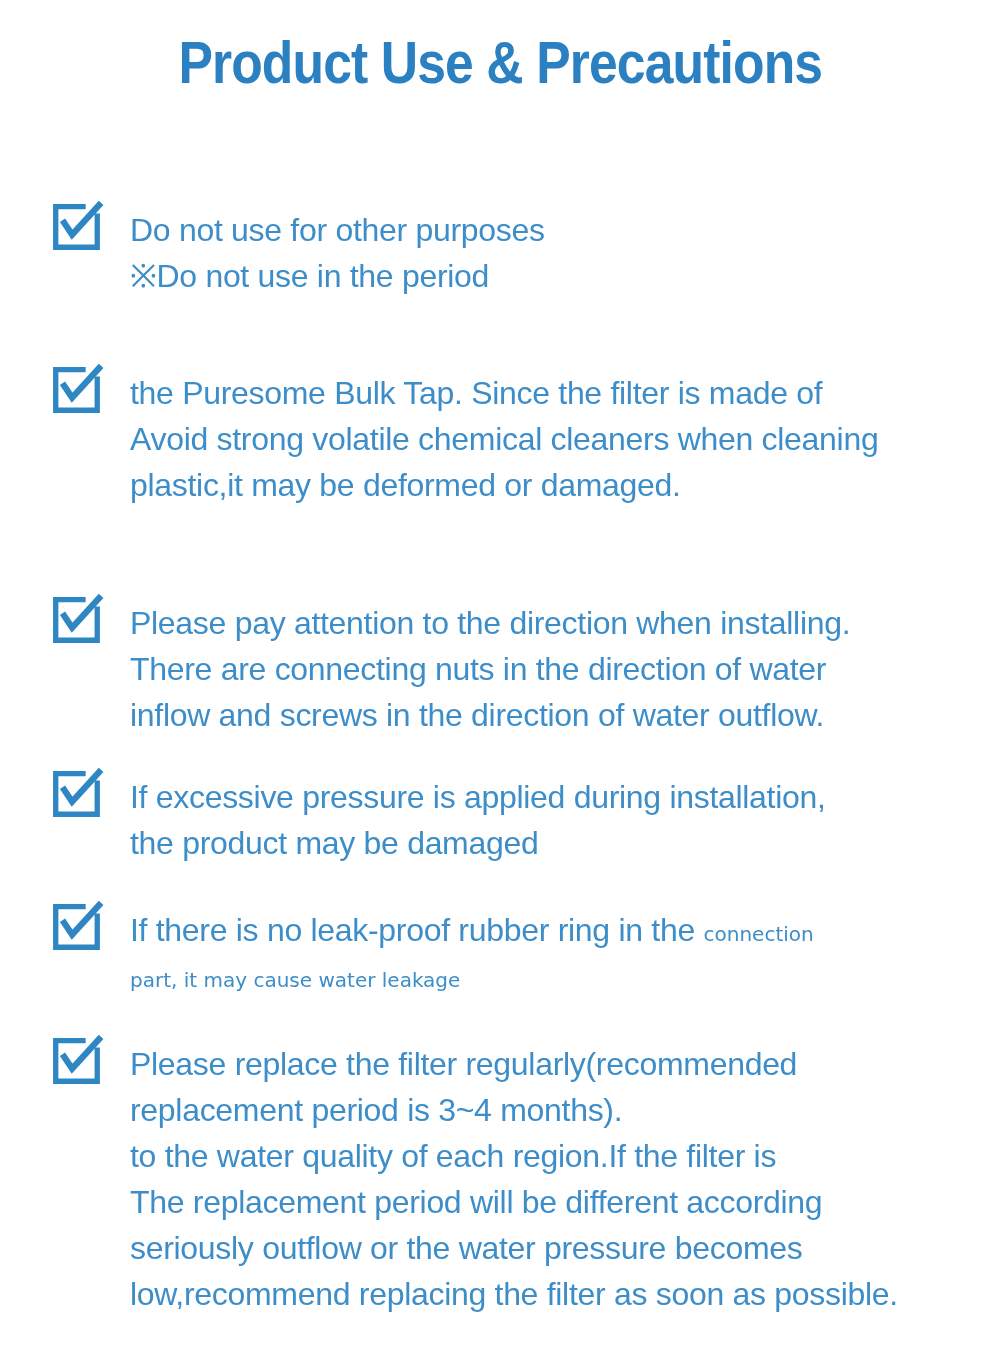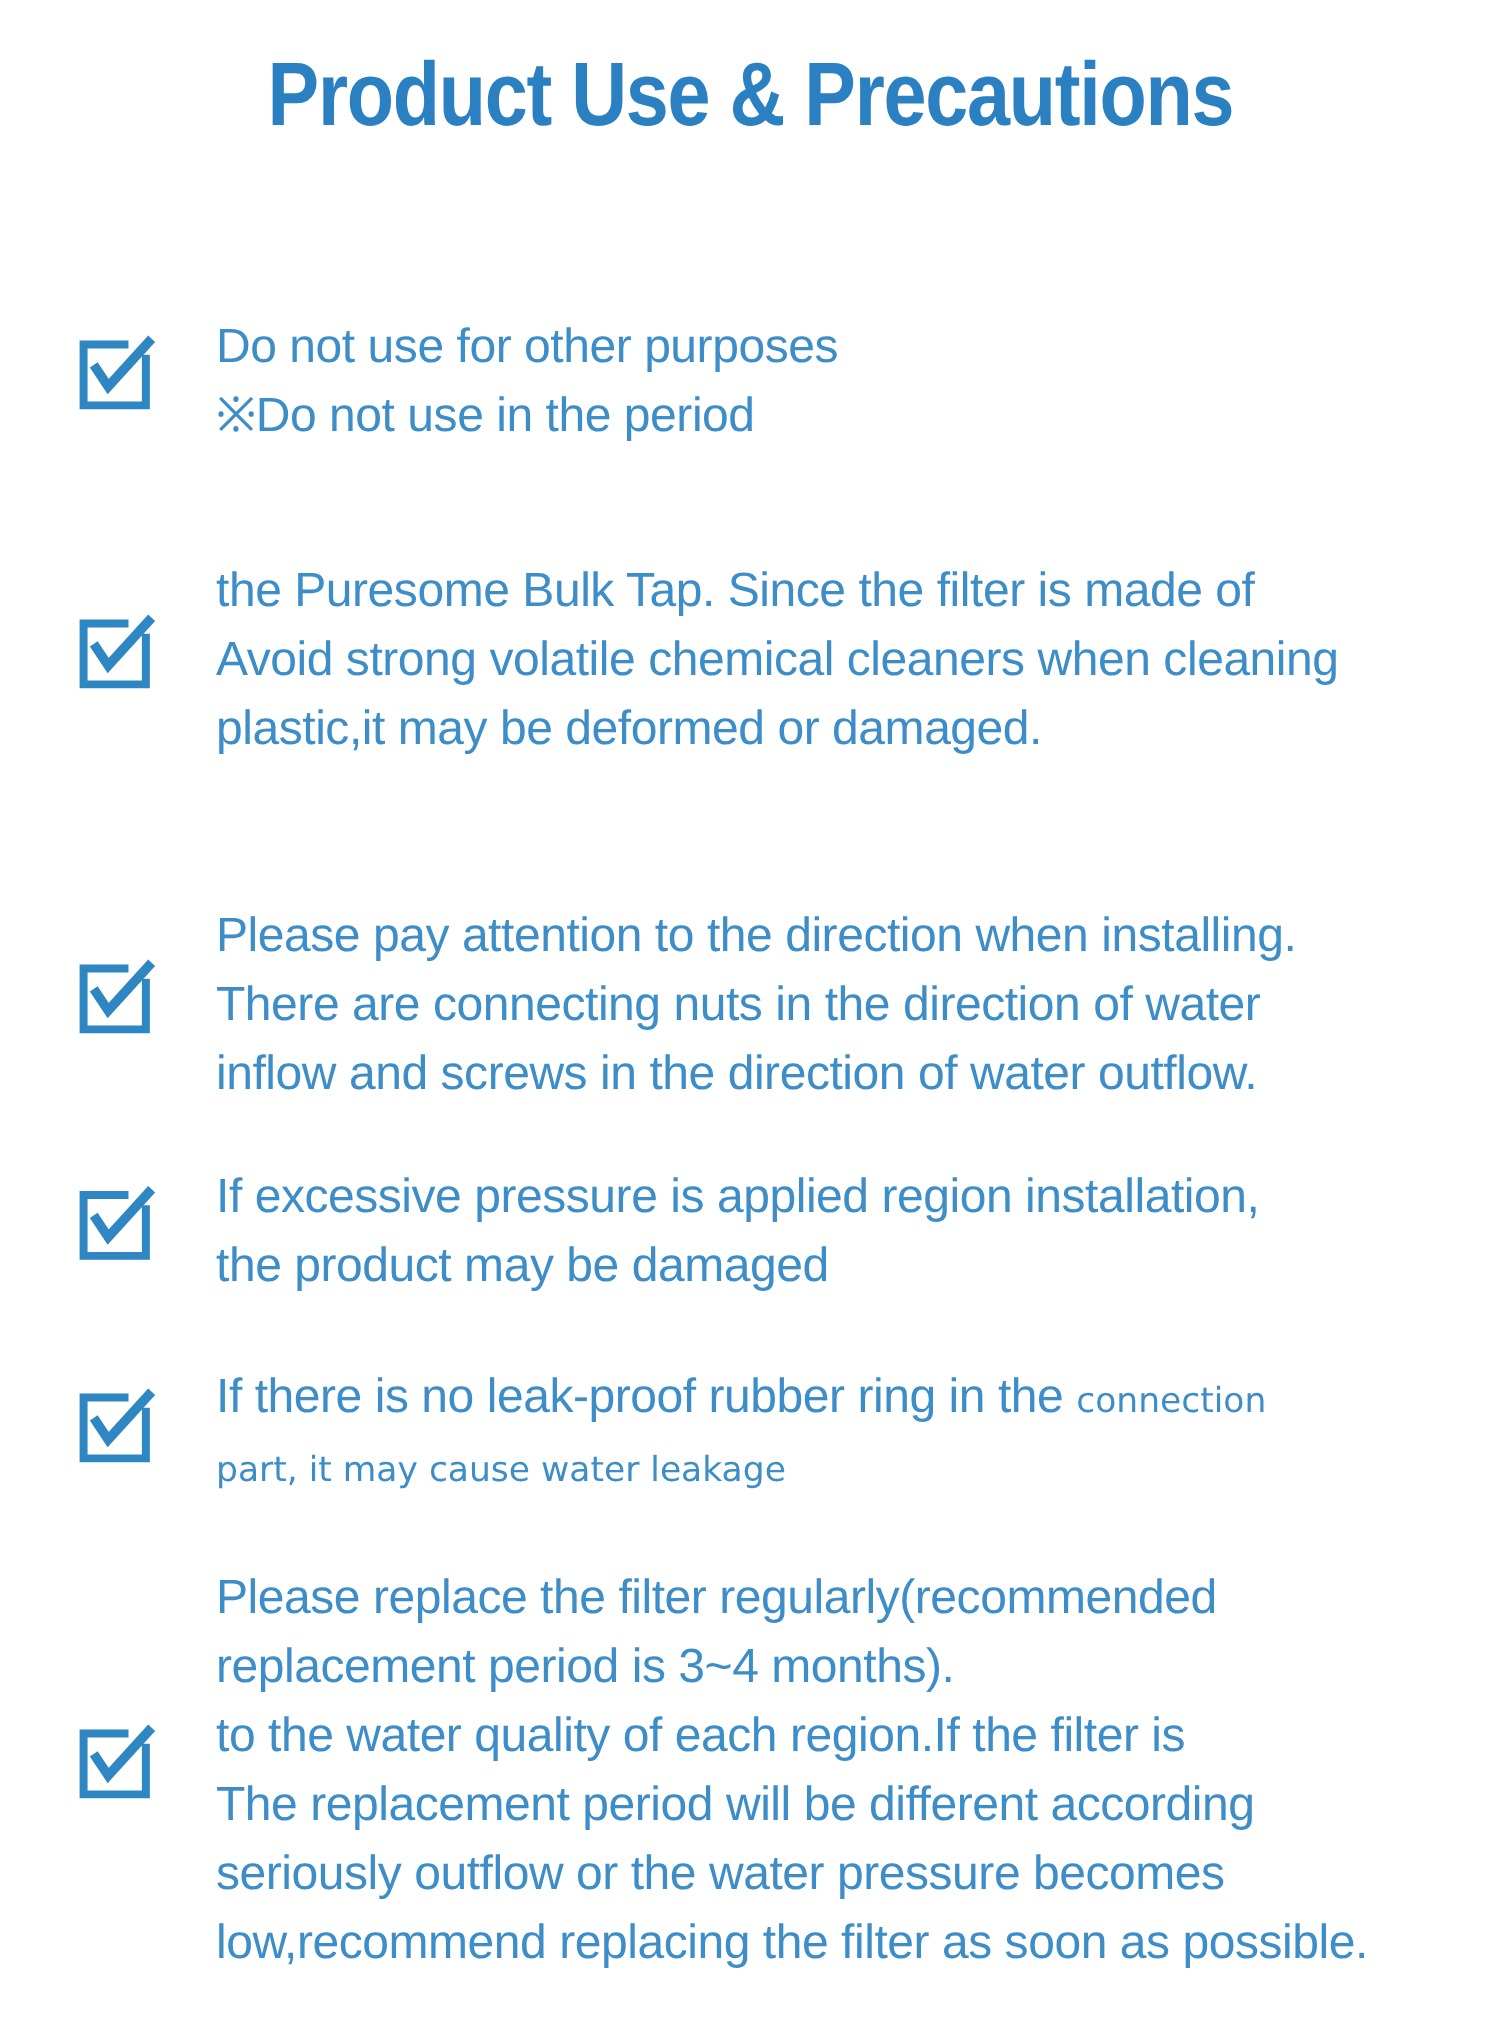--- a/index.html
+++ b/index.html
@@ -36,22 +36,22 @@
     white-space: nowrap;
     color: var(--color-title);
     transform: scaleX(0.86);
     transform-origin: 50% 50%;
   }
 
   .item {
     position: absolute;
     left: 48px;
     display: flex;
-    align-items: center;
-    gap: 40px;
+    align-items: flex-start;
+    gap: 26px;
   }
   .cb {
     flex: none;
     width: 56px;
     height: 54px;
     margin-top: 2px;
   }
   .cb path {
     fill: none;
     stroke: var(--color-checkbox);
@@ -64,21 +64,21 @@
     font-size: 32px;
     line-height: 46px;
     letter-spacing: -0.3px;
     color: var(--color-body);
     white-space: nowrap;
   }
   .text .line { white-space: nowrap; }
 
   .alt {
     font-family: "DejaVu Sans", sans-serif;
-    font-size: 23px;
+    font-size: 20px;
     letter-spacing: 0;
   }
 
   
   .item-0 { top: 197px; }
   .item-1 { top: 360px; }
   .item-2 { top: 590px; }
   .item-3 { top: 764px; }
   .item-4 { top: 897px; }
   .item-5 { top: 1031px; }
@@ -126,21 +126,21 @@
       <div class="line">inflow and screws in the direction of water outflow.</div>
     </div>
   </div>
 
   <div class="item item-3">
     <svg class="cb" viewBox="0 0 58 54" aria-hidden="true">
       <path class="box-path" d="M51 14 V49 H8 V7 H39"></path>
       <path class="check-path" d="M15 21 L25 36 L55 3"></path>
     </svg>
     <div class="text">
-      <div class="line">If excessive pressure is applied region installation,</div>
+      <div class="line">If excessive pressure is applied during installation,</div>
       <div class="line">the product may be damaged</div>
     </div>
   </div>
 
   <div class="item item-4">
     <svg class="cb" viewBox="0 0 58 54" aria-hidden="true">
       <path class="box-path" d="M51 14 V49 H8 V7 H39"></path>
       <path class="check-path" d="M15 21 L25 36 L55 3"></path>
     </svg>
     <div class="text">

